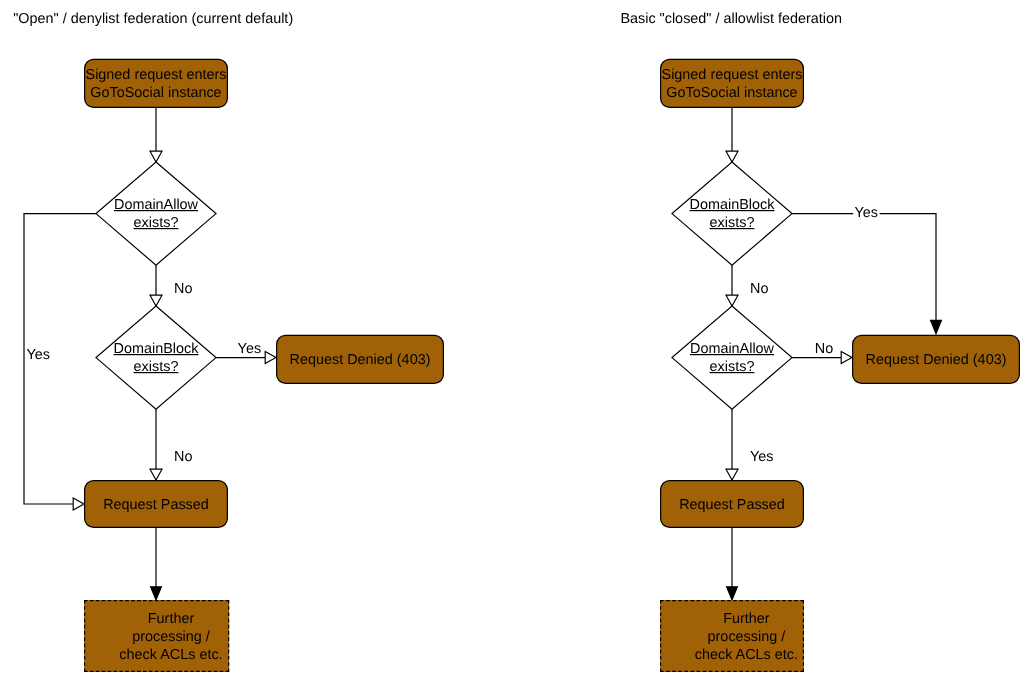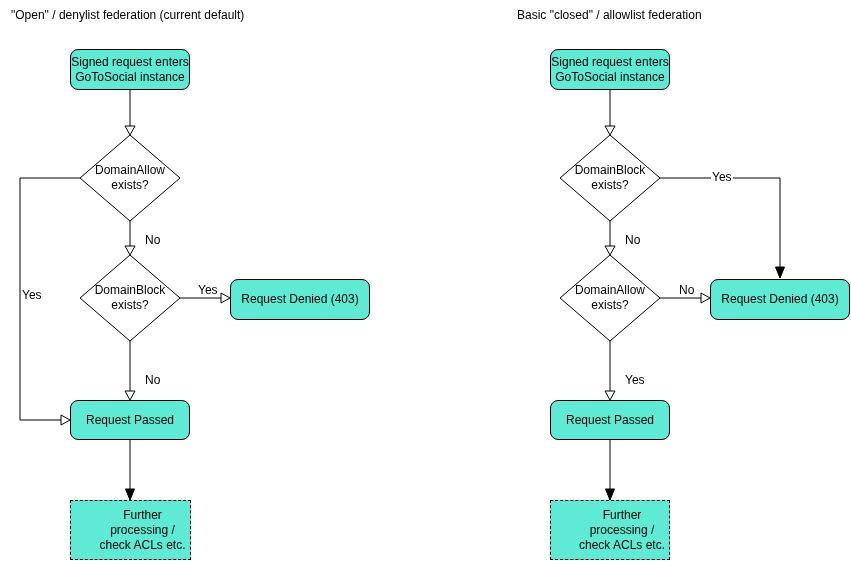--- a/index.html
+++ b/index.html
@@ -27,36 +27,37 @@
   }
   .node {
     position: absolute;
     display: flex;
     align-items: center;
     justify-content: center;
     text-align: center;
     font-size: 12px;
     line-height: 15px;
     white-space: pre-line;
-    background: #5eead4;
+    background: #a16207;
     border: 1px solid #000000;
   }
   .node.rounded { border-radius: 8px; }
   .node.dashed { border-style: dashed; border-radius: 0; padding-left: 24px; }
   .diamond-label {
     position: absolute;
     display: flex;
     align-items: center;
     justify-content: center;
     text-align: center;
     font-size: 12px;
     line-height: 15px;
     white-space: pre-line;
     background: transparent;
     pointer-events: none;
+    text-decoration: underline;
   }
   .edge-label {
     position: absolute;
     font-size: 12px;
     line-height: 14px;
     background: #ffffff;
     padding: 0 1px;
     white-space: nowrap;
     text-align: right;
   }

